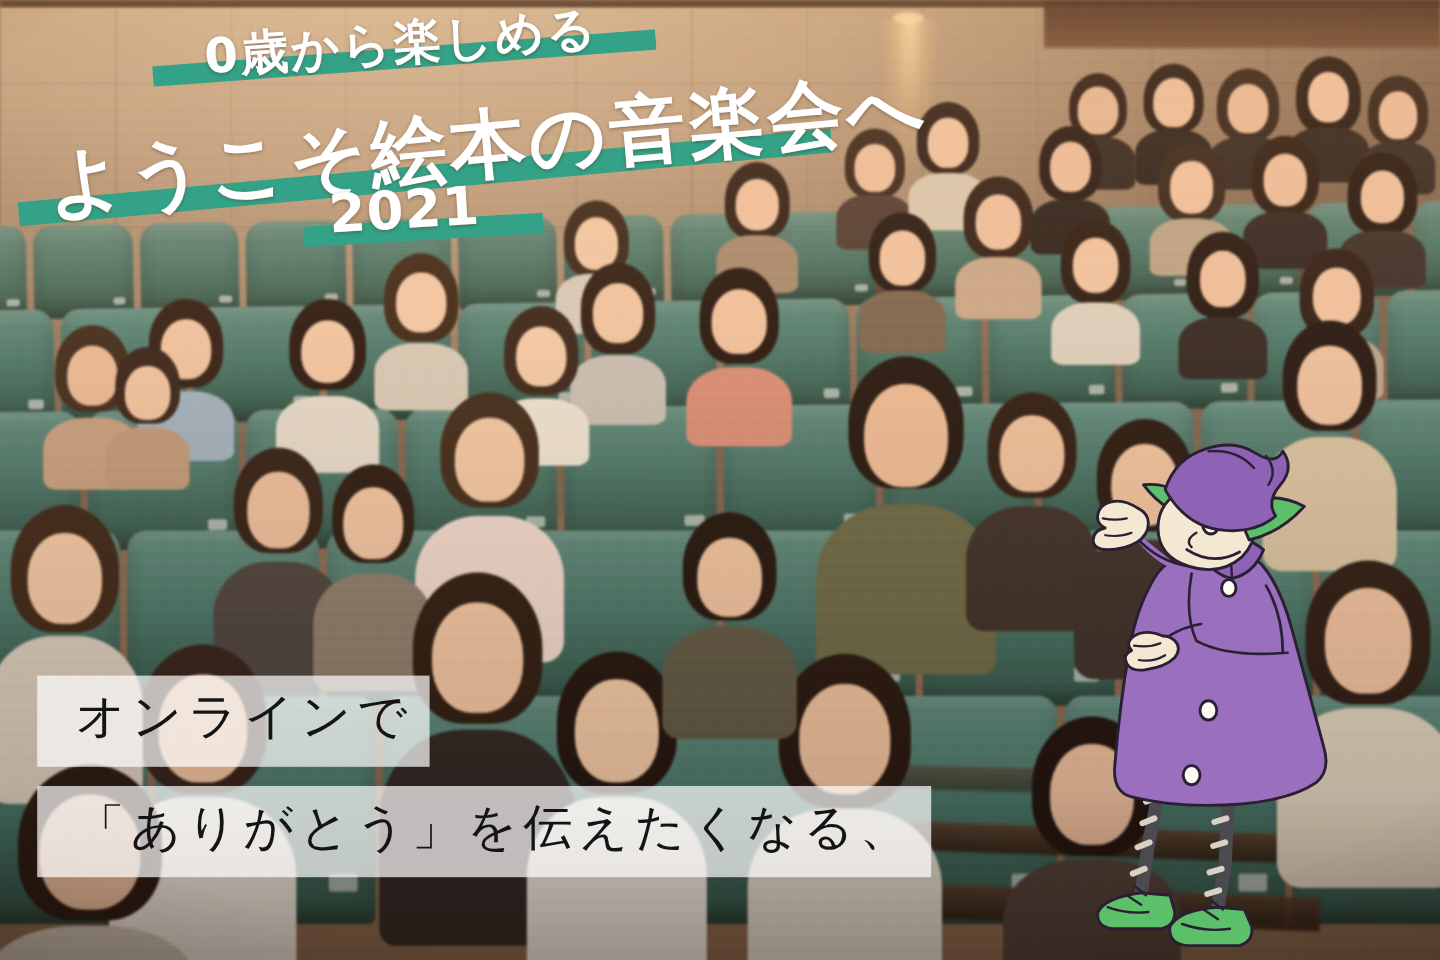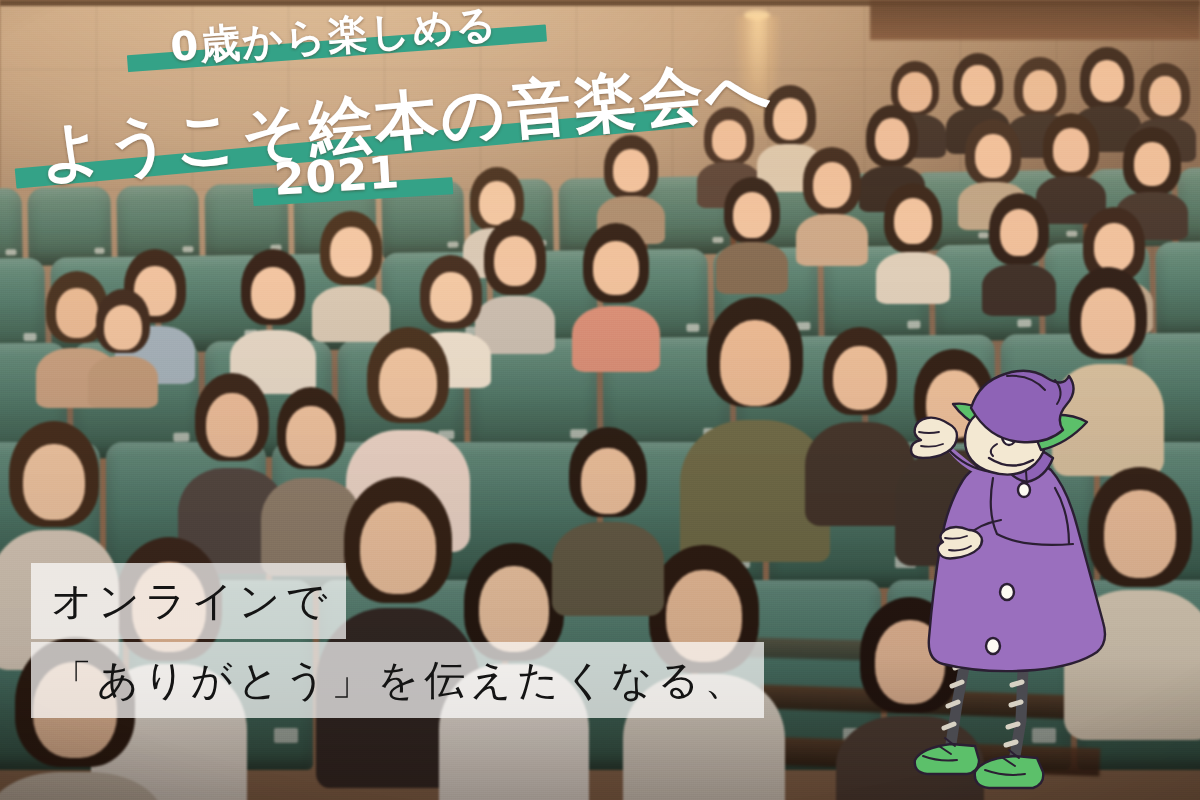--- a/index.html
+++ b/index.html
@@ -138,28 +138,28 @@
   #hl3{left:274px;top:150px;transform:rotate(-3.4deg);}
   #hl3 .hl-text{font-size:44px;letter-spacing:.02em;}
   #hl3 .hl-bar{left:-22px;top:34px;width:200px;height:17px;}
 
   
   .msg{position:absolute;left:31px;top:563px;}
   .msg-line{
     position:relative;display:block;
     background:rgba(255,255,255,.70);
     color:#141414;
-    font-family:Liberation Serif, serif;
+    font-family:Liberation Mono, monospace;
     font-size:41px;line-height:76px;
     letter-spacing:.12em;
-    padding:0 14px 0 20px;
+    padding:0 14px 0 32px;
     width:max-content;
     box-sizing:content-box;
   }
-  .msg-line + .msg-line{margin-top:3px;}
+  .msg-line + .msg-line{margin-top:16px;}
 
   
   .mascot{position:absolute;left:905px;top:352px;width:225px;height:448px;}
   .mascot svg{display:block;width:100%;height:100%;overflow:visible;}
 </style>
 </head>
 <body>
 
 <div id="poster">
 

